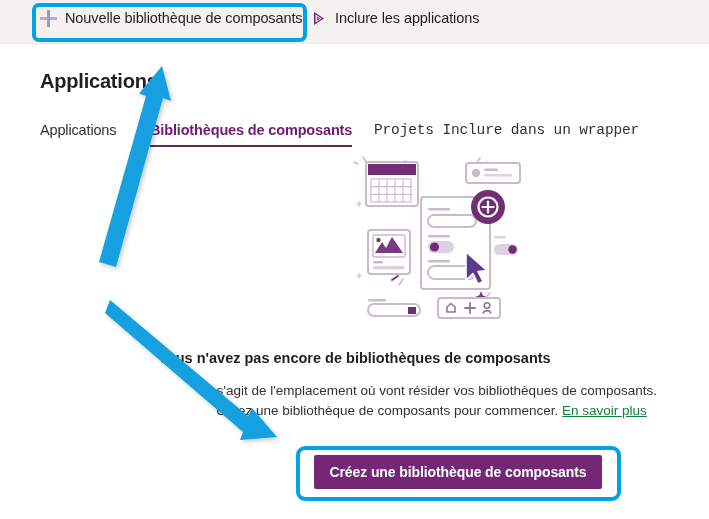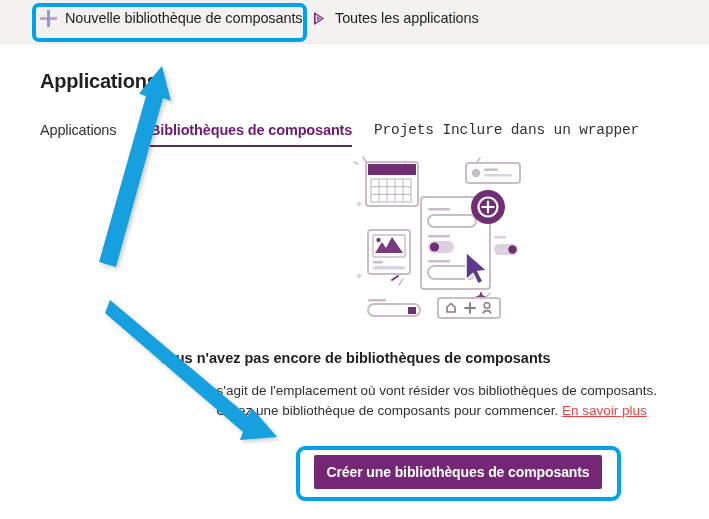--- a/index.html
+++ b/index.html
@@ -147,21 +147,21 @@
   .empty-body {
     position: absolute;
     left: 204px; top: 381px;
     width: 455px;
     text-align: center;
     font-size: 13.5px;
     line-height: 19.5px;
     color: #323130;
   }
   .empty-link {
-    color: #ef4444;
+    color: #15803d;
     text-decoration: underline;
     cursor: pointer;
   }
 
   
   .primary-btn {
     position: absolute;
     left: 314px; top: 455px;
     width: 288px; height: 34px;
     background: #742774;
@@ -196,21 +196,21 @@
     </div>
 
     <div class="cmd-item" id="cmd-all">
       <span style="width:15px;height:15px;display:inline-block;">
         <svg width="15" height="15" viewBox="0 0 15 15">
           <path d="M2 1 L12 7.5 L2 14 Z" fill="#742774"></path>
           <path d="M3.6 3.6 L9.6 7.5 L3.6 11.4 Z" fill="#ffffff"></path>
           <path d="M4.8 5.0 L8.2 7.5 L4.8 10.0 Z" fill="#7b4fa8"></path>
         </svg>
       </span>
-      <span class="cmd-label">Toutes les applications</span>
+      <span class="cmd-label">Inclure les applications</span>
     </div>
   </div>
 
   <div class="page-title">Applications</div>
 
   <div class="tabs">
     <div class="tab" id="tab-0">
       <span>Applications</span>
     </div>
     <div class="tab active" id="tab-1">
@@ -311,21 +311,21 @@
       <path d="M118 100 L118 128 L125 121.5 L130 132 L135 129.5 L130 119.5 L139 118.5 Z" fill="#5b3a8e" stroke="#ffffff" stroke-width="1.6" stroke-linejoin="round"></path>
     </svg>
   </div>
 
   <div class="empty-head">Vous n'avez pas encore de bibliothèques de composants</div>
 
   <div class="empty-body">
     <span>Il s'agit de l'emplacement où vont résider vos bibliothèques de composants. Créez une bibliothèque de composants pour commencer. </span><a class="empty-link" href="#">En savoir plus</a>
   </div>
 
-  <button class="primary-btn">Créer une bibliothèques de composants</button>
+  <button class="primary-btn">Créez une bibliothèque de composants</button>
 
   <div class="hl-ring" id="hl-new"></div>
   <div class="hl-ring" id="hl-btn"></div>
 
   <div class="arrow-layer">
     <svg width="709" height="519" viewBox="0 0 709 519">
       <defs>
         <filter id="ash" x="-40%" y="-40%" width="180%" height="180%">
           <feDropShadow dx="2" dy="2" stdDeviation="2.2" flood-color="#000000" flood-opacity="0.22"></feDropShadow>
         </filter>

